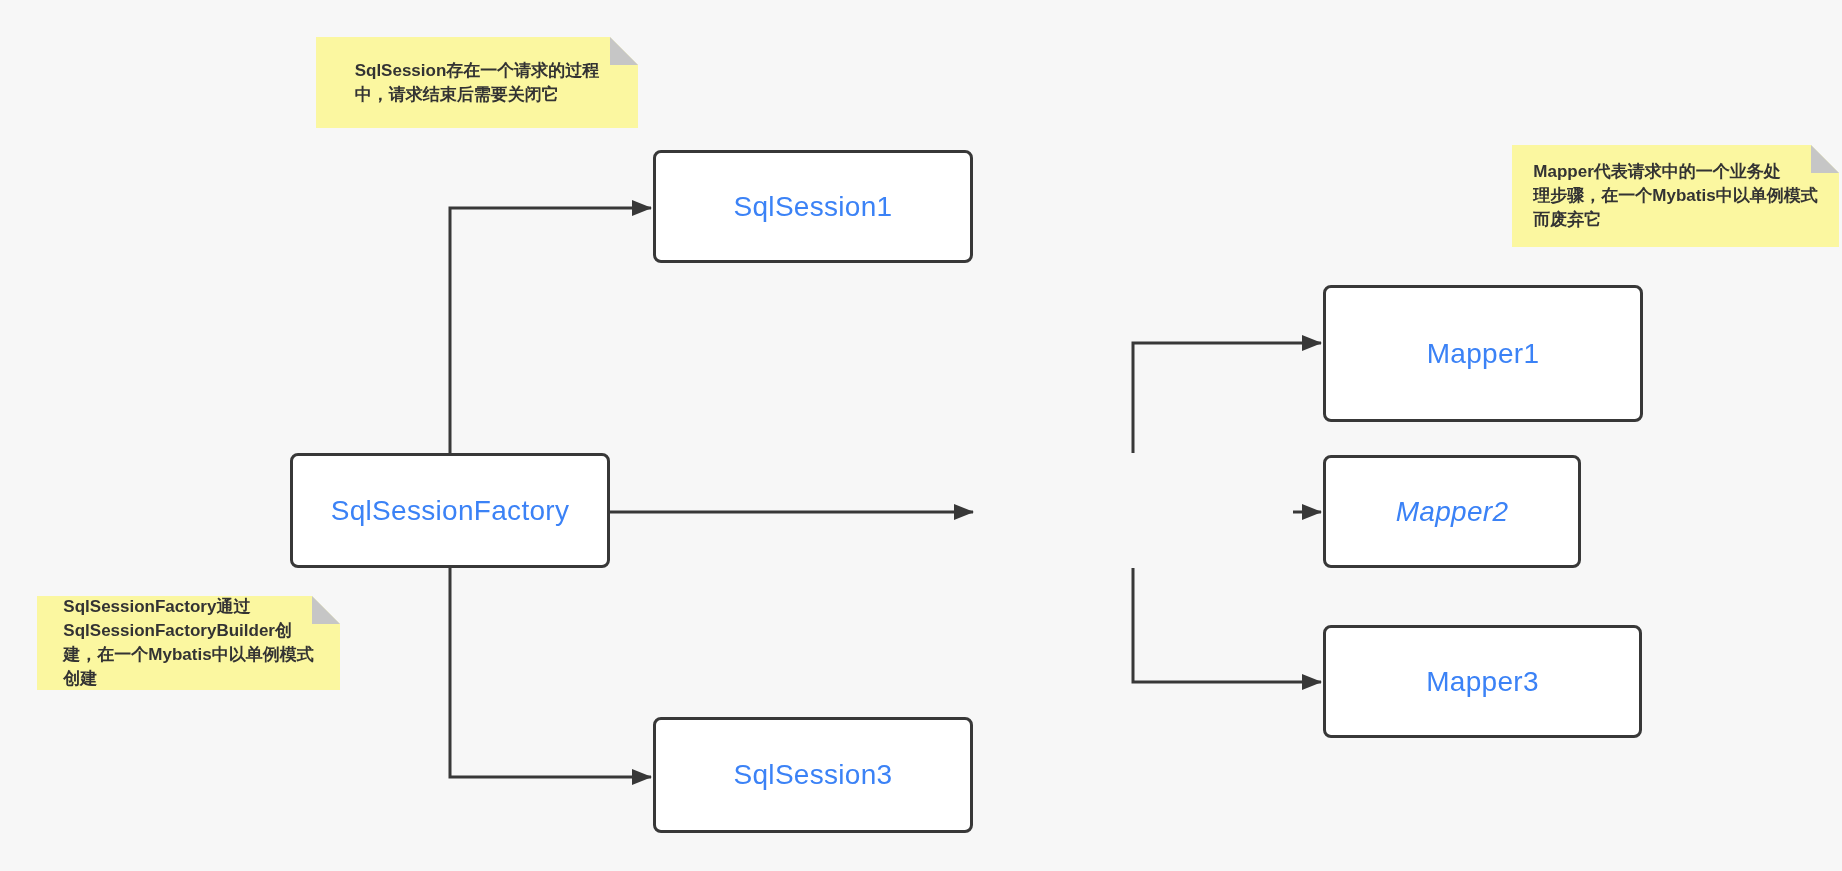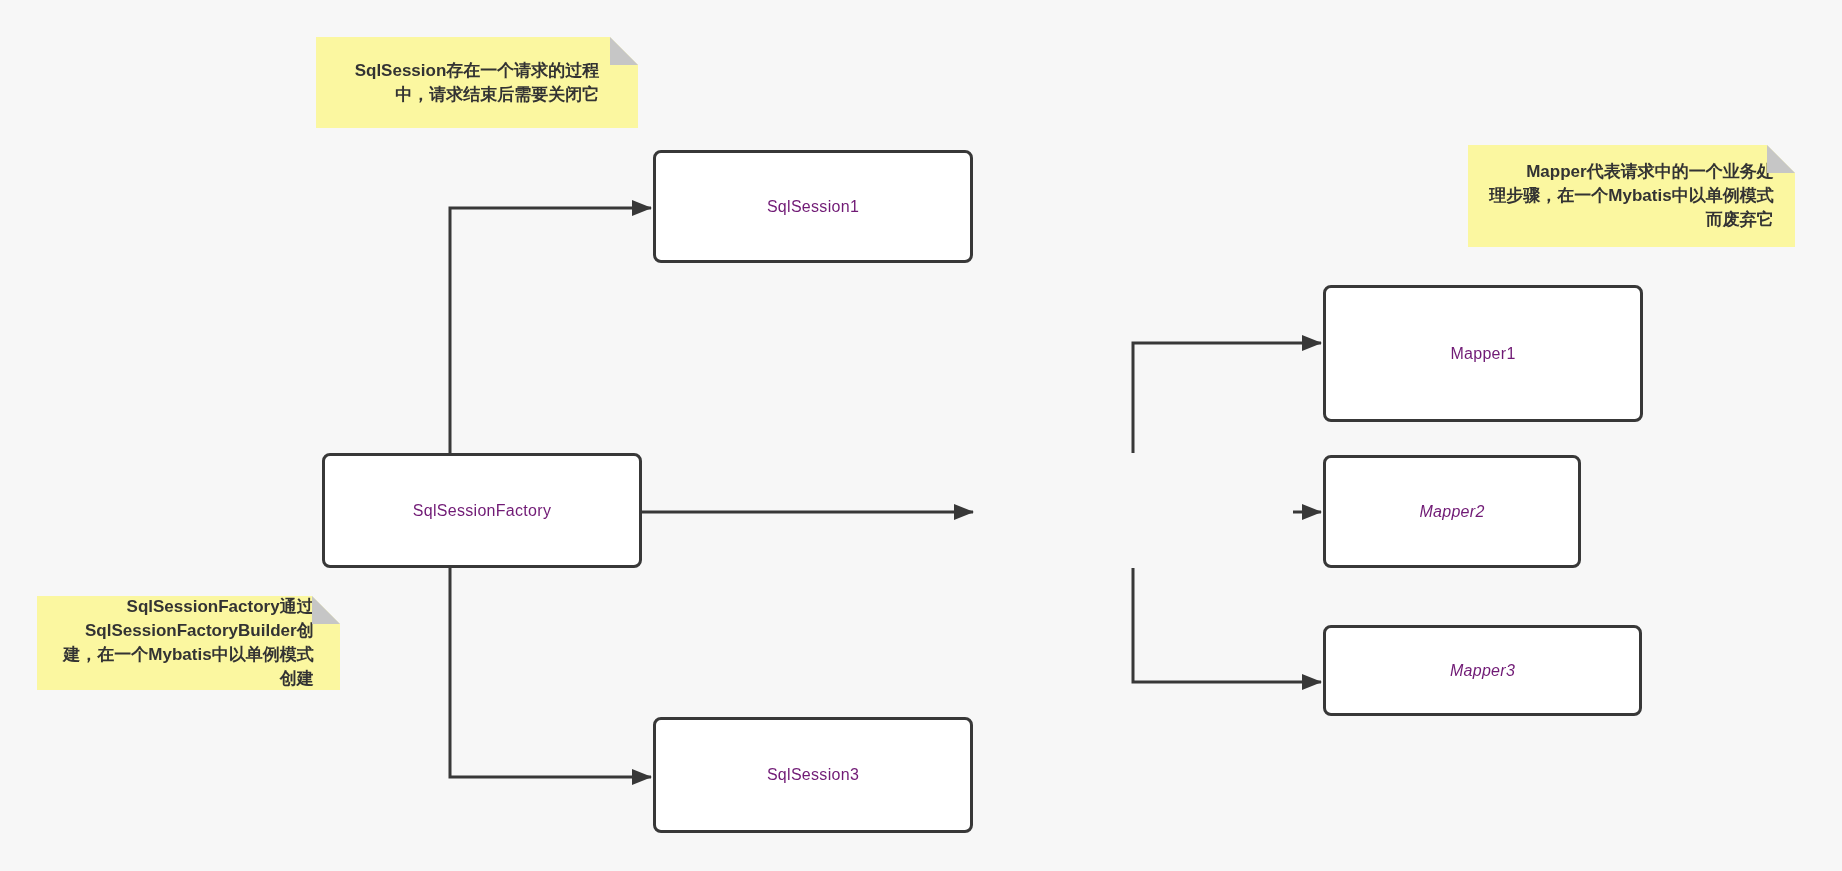--- a/index.html
+++ b/index.html
@@ -14,49 +14,49 @@
   .edge{stroke:#383838;stroke-width:3;fill:none;}
   .node{
     position:absolute;
     background:#ffffff;
     border:3px solid #383838;
     border-radius:8px;
     display:flex;align-items:center;justify-content:center;
     box-sizing:border-box;
   }
   .node-label{
-    font-size:16px;
+    font-size:28px;
     font-weight:500;
-    color:#701a75;
+    color:#3b82f6;
     letter-spacing:.3px;
     white-space:nowrap;
   }
-  .n-factory{left:290px;top:453px;width:320px;height:115px;margin-left:32px;}
+  .n-factory{left:290px;top:453px;width:320px;height:115px;}
   .n-s1{left:653px;top:150px;width:320px;height:113px;}
   .n-s2{left:975px;top:453px;width:318px;height:115px;}
   .n-s3{left:653px;top:717px;width:320px;height:116px;}
   .n-m1{left:1323px;top:285px;width:320px;height:137px;}
   .n-m2{left:1323px;top:455px;width:258px;height:113px;font-style:italic;}
-  .n-m3{left:1323px;top:625px;width:319px;height:91px;font-style:italic;}
+  .n-m3{left:1323px;top:625px;width:319px;height:113px;}
   .note{
     position:absolute;
     background:#fbf7a0;
     display:flex;align-items:center;justify-content:center;
     box-sizing:border-box;
-    text-align:right;
+    text-align:left;
   }
   .note .fold{position:absolute;top:0;right:0;}
   .note-lines{
     font-size:17px;
     font-weight:600;
     color:#333333;
     line-height:24px;
   }
   .note1{left:316px;top:37px;width:322px;height:91px;}
-  .note2{left:1468px;top:145px;width:327px;height:102px;}
+  .note2{left:1512px;top:145px;width:327px;height:102px;}
   .note3{left:37px;top:596px;width:303px;height:94px;}
 </style>
 </head>
 <body>
 
 <div class="canvas">
 
   <svg class="edges" xmlns="http://www.w3.org/2000/svg">
     <defs>
       <marker id="arrow" viewBox="0 0 20 16" refX="19" refY="8" markerWidth="20" markerHeight="16" orient="auto" markerUnits="userSpaceOnUse">

